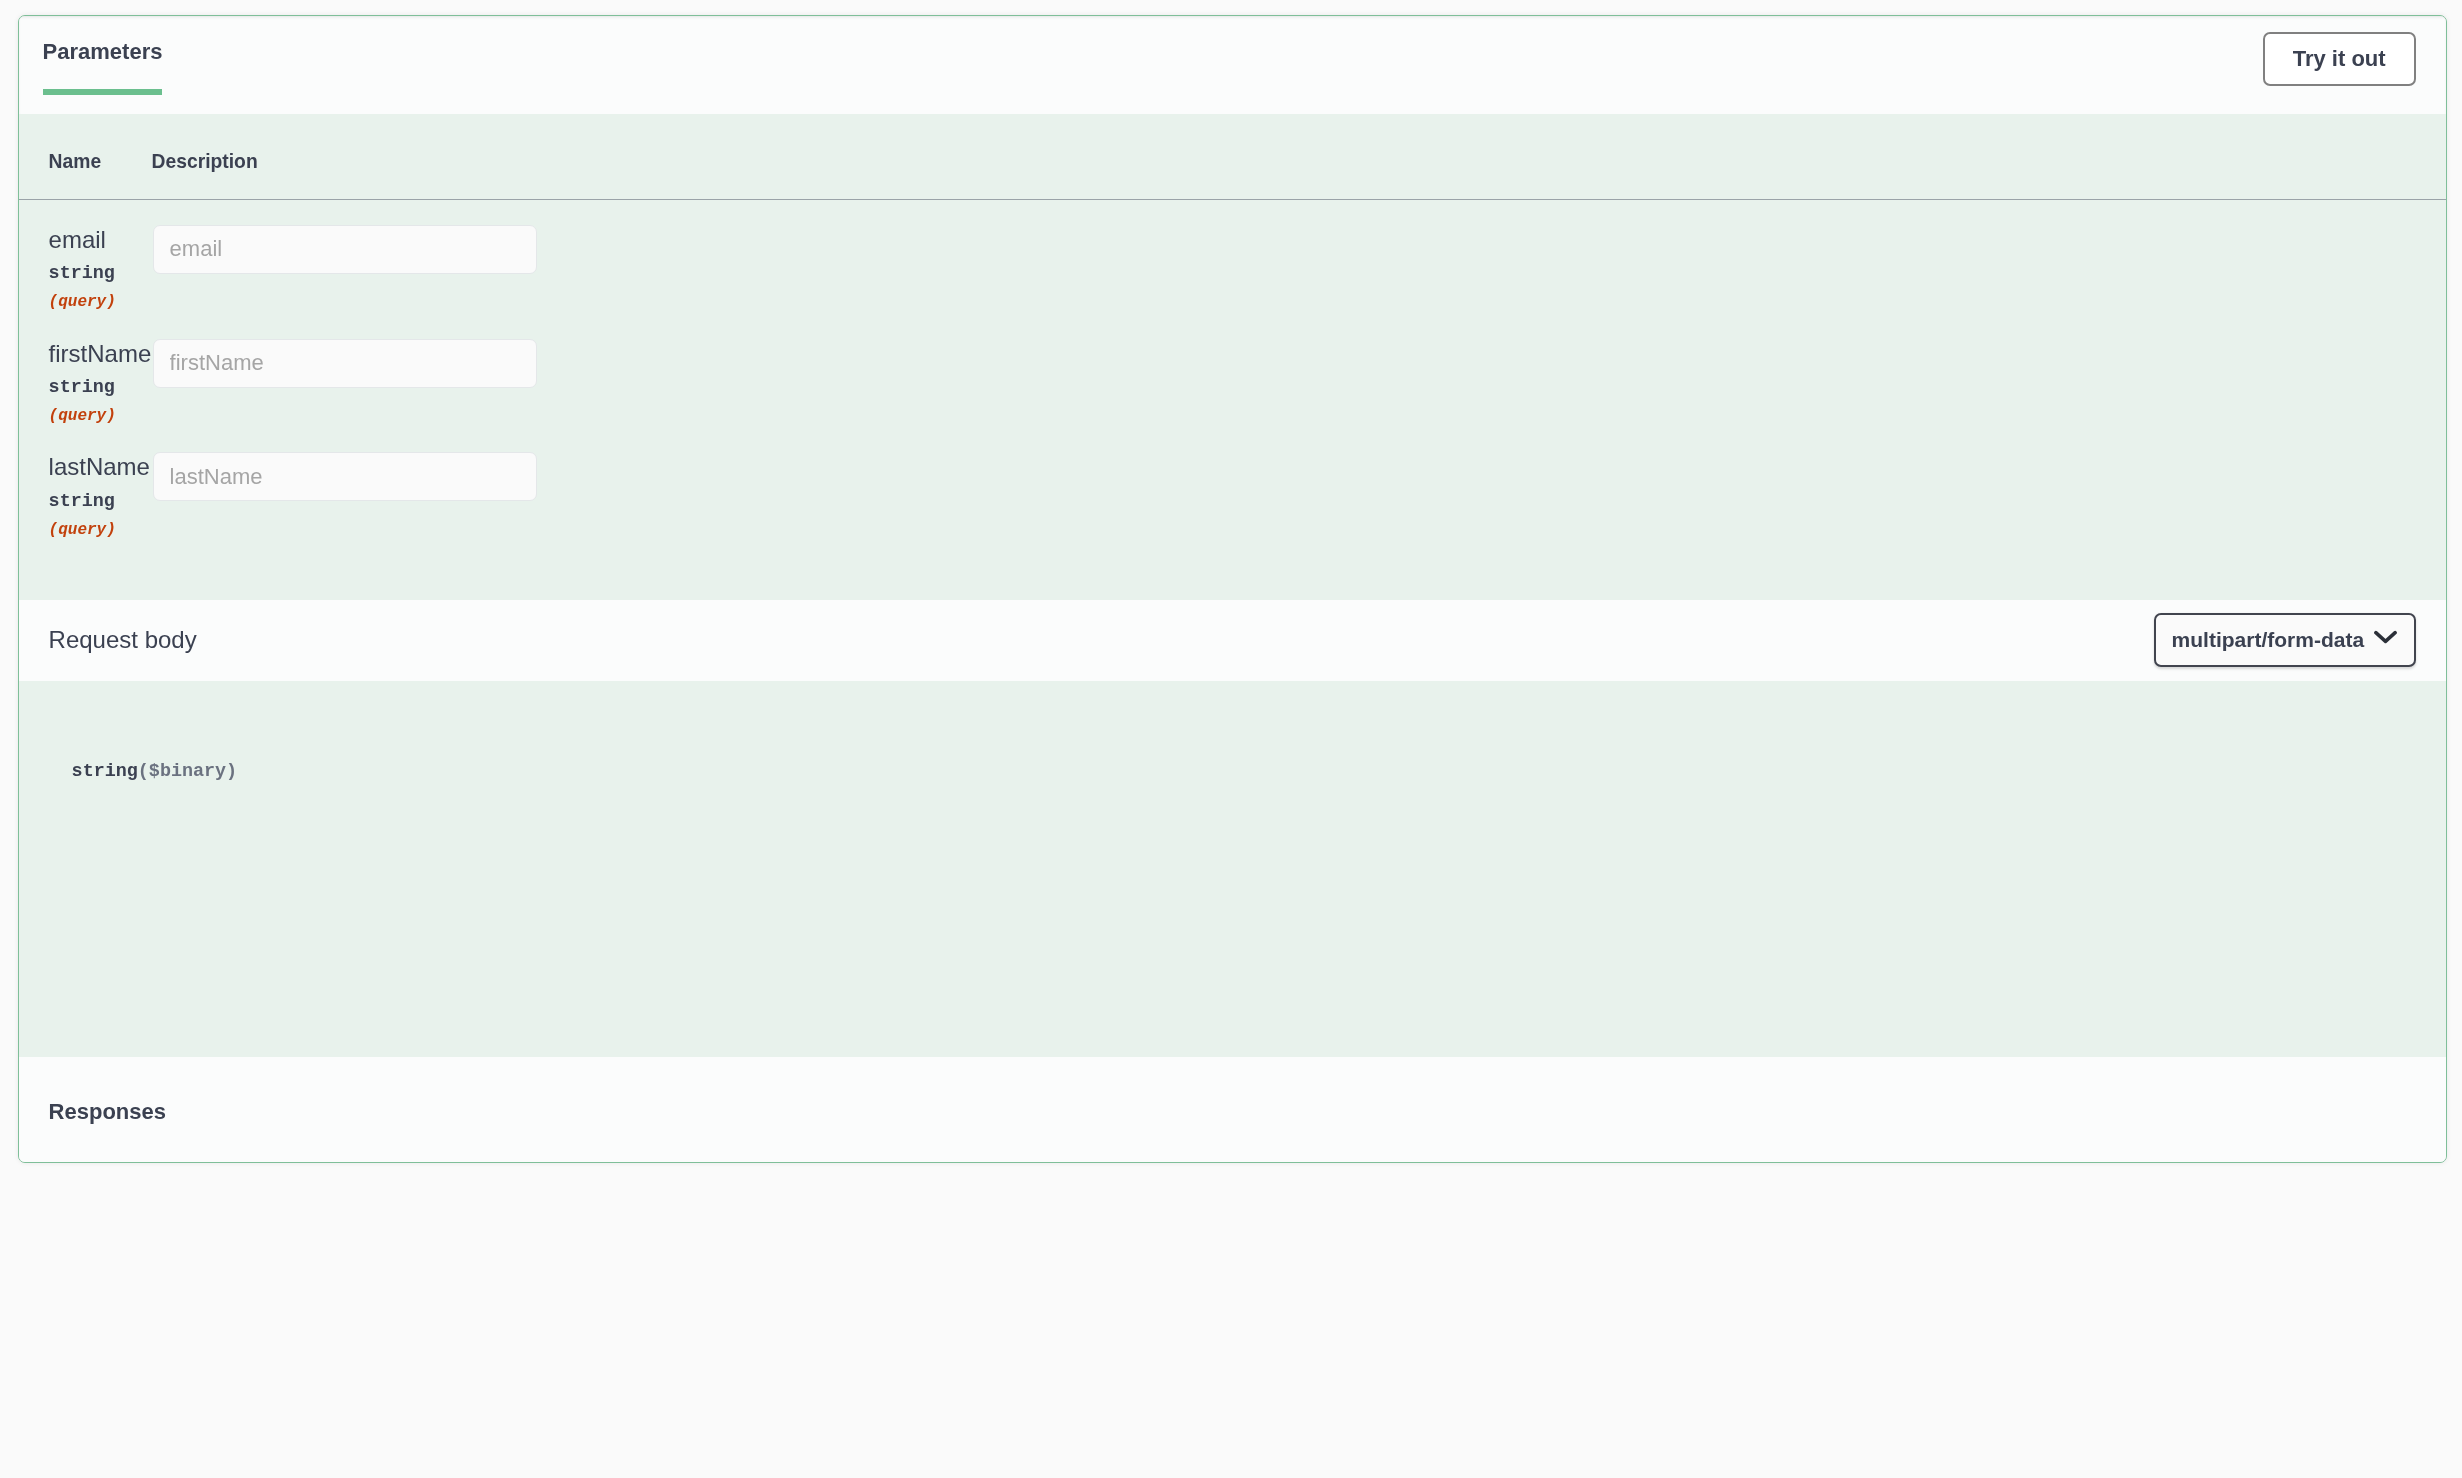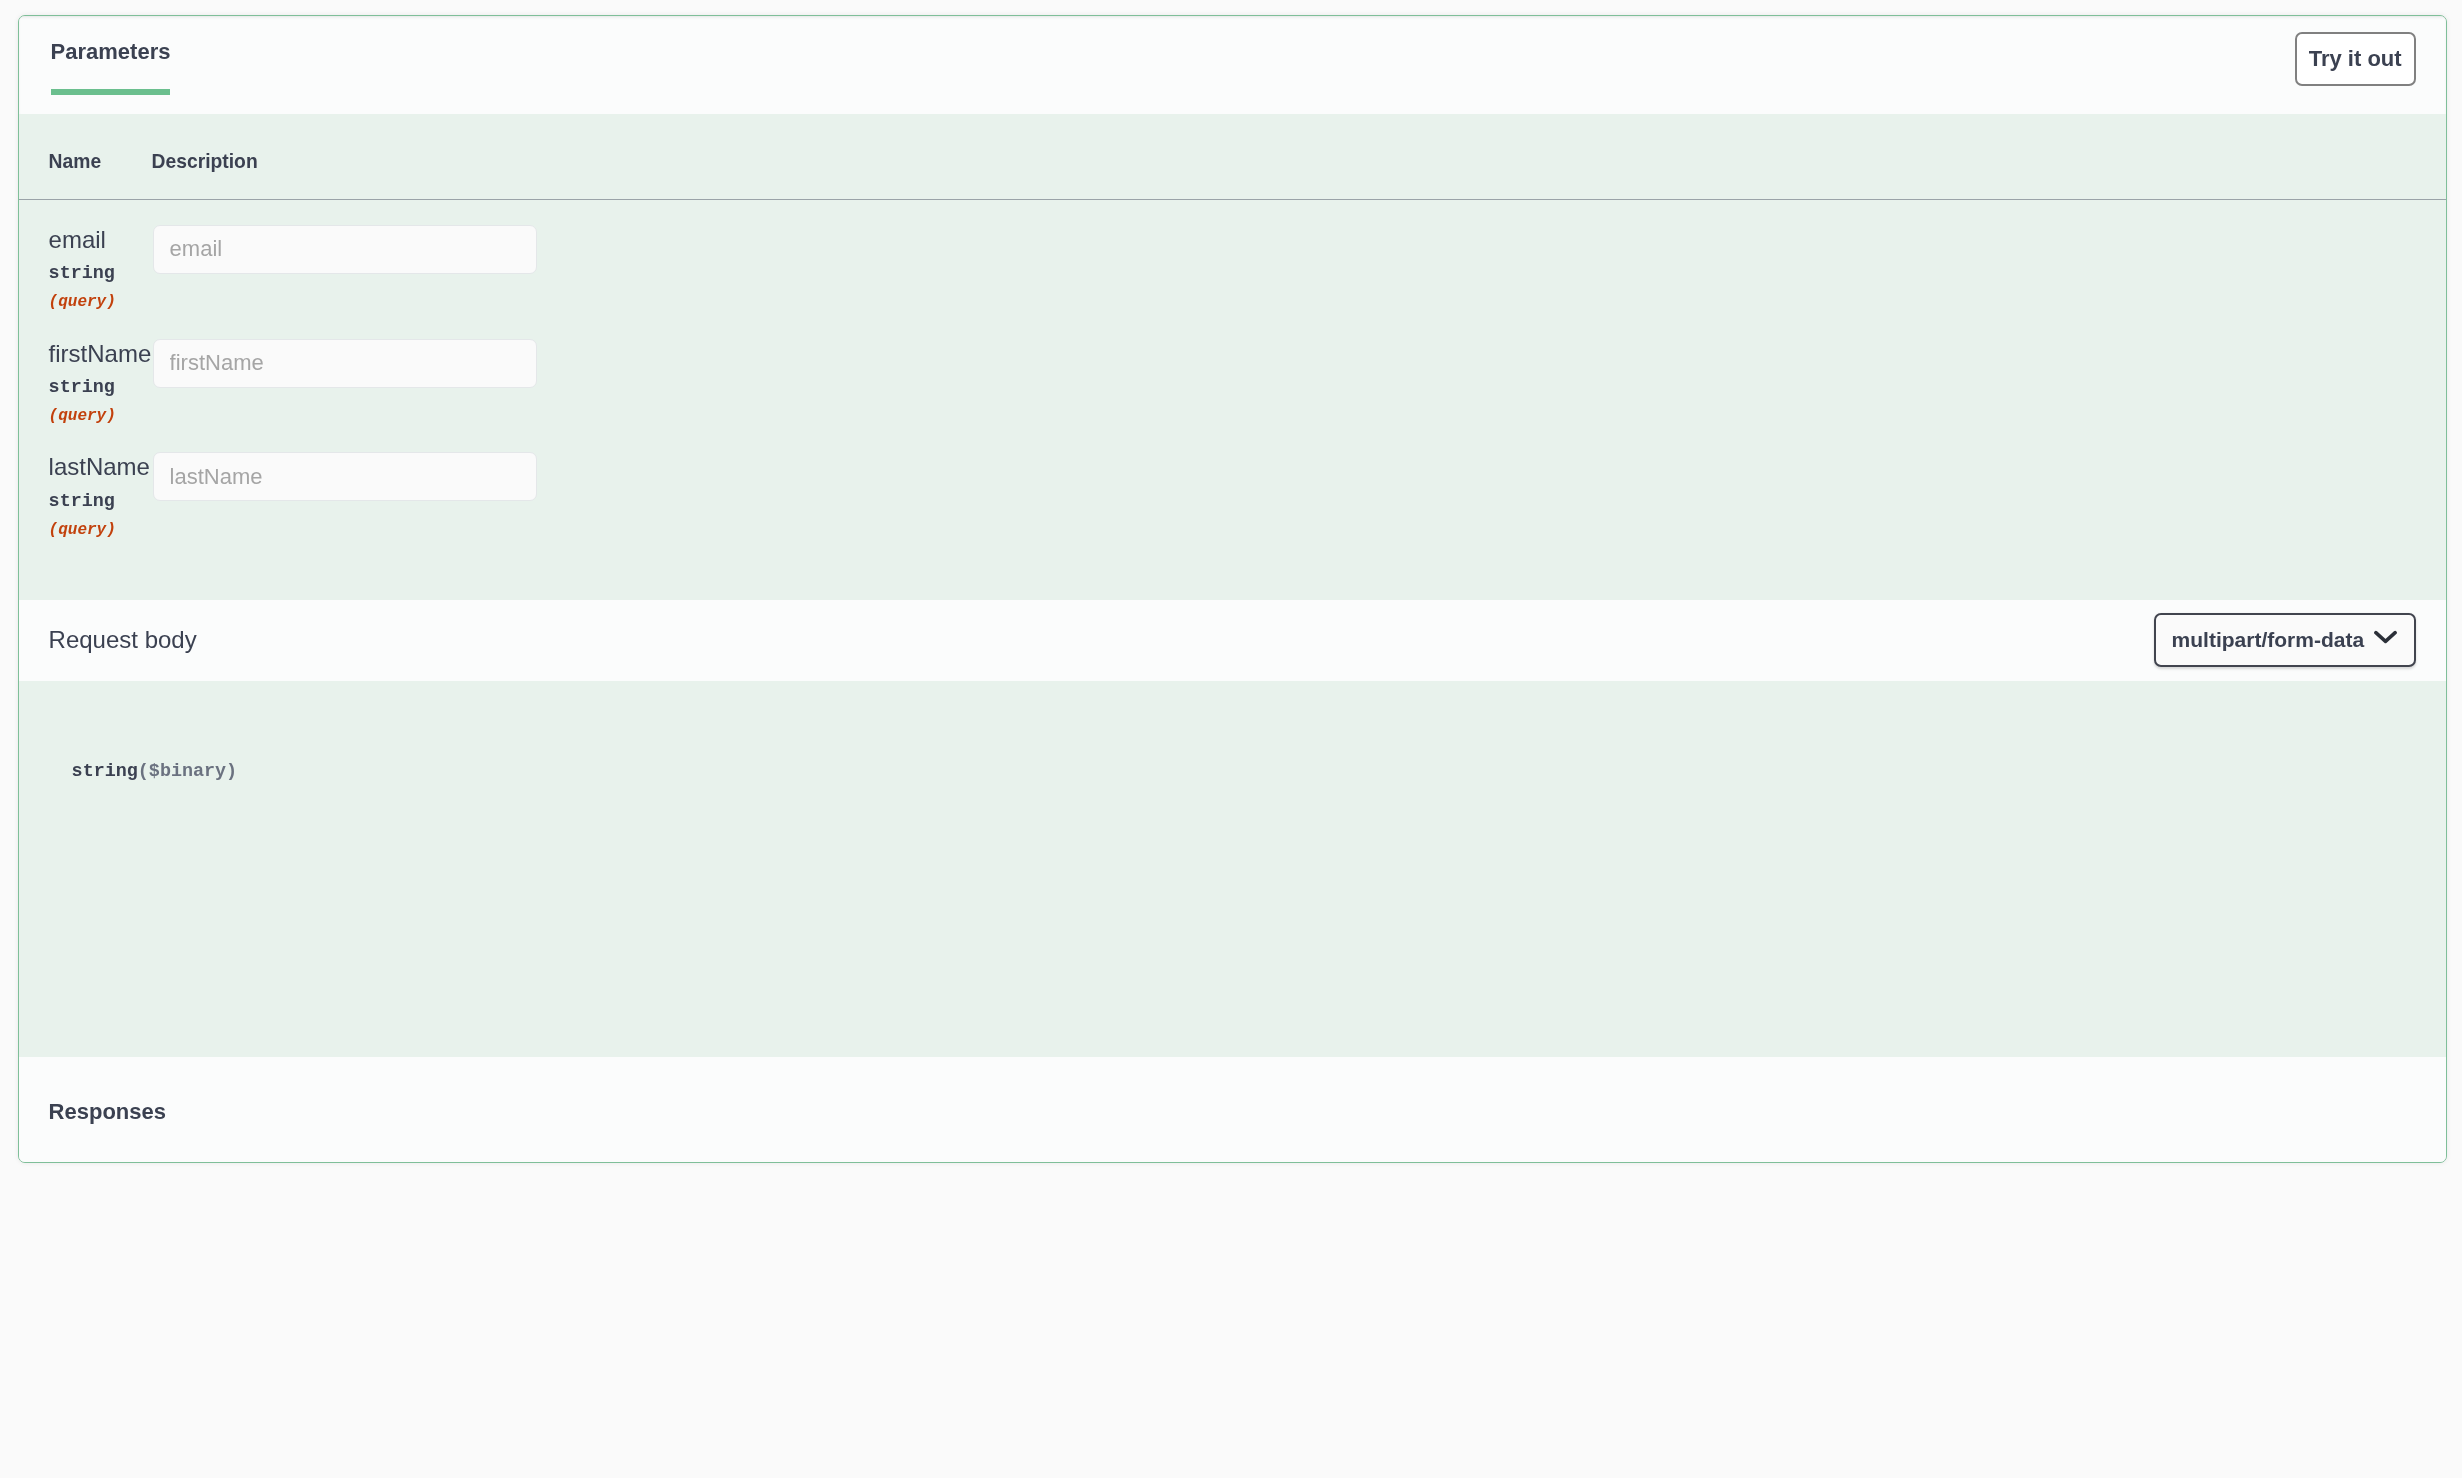--- a/index.html
+++ b/index.html
@@ -79,21 +79,21 @@
 
   
   .op-tabs-strip {
     position: relative;
     height: 98px;
     background: #fbfcfc;
     box-shadow: 0 1.8px 4.4px -2.6px rgba(0,0,0,0.22) inset;
   }
   .tabs {
     position: absolute;
-    left: 32px;
+    left: 24px;
     top: 0;
     height: 98px;
     display: flex;
     align-items: flex-start;
     justify-content: center;
   }
   .tab {
     position: relative;
     margin-top: 23px;
     padding: 0 5.3px 0 0;
@@ -112,21 +112,21 @@
     right: 5.3px;
     bottom: -30px;
     height: 6.1px;
     background: #6bbf8e;
   }
   .try-btn {
     position: absolute;
     right: 30px;
     top: 16px;
     height: 54px;
-    padding: 0 12px;
+    padding: 0 28px;
     background: #ffffff;
     border: 2.6px solid #808080;
     border-radius: 7px;
     font-size: 22px;
     font-weight: bold;
     color: #3b4151;
     cursor: pointer;
     font-family: "Liberation Sans", sans-serif;
   }
 

